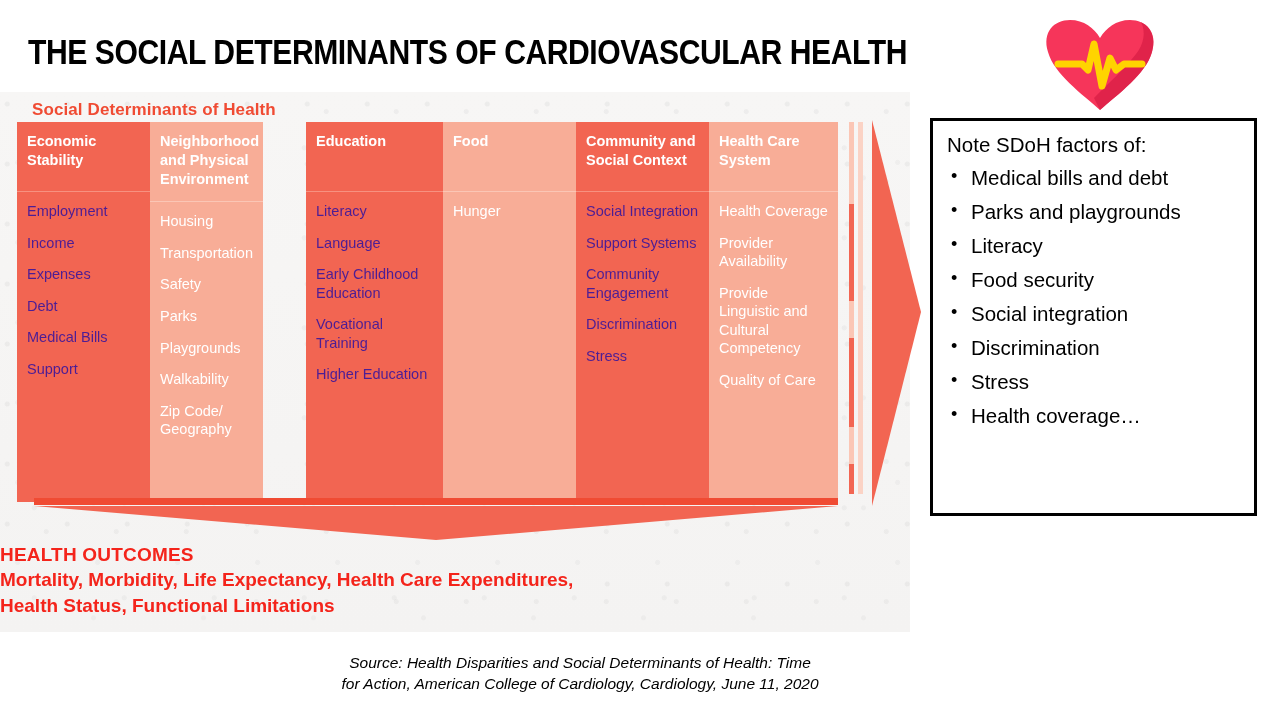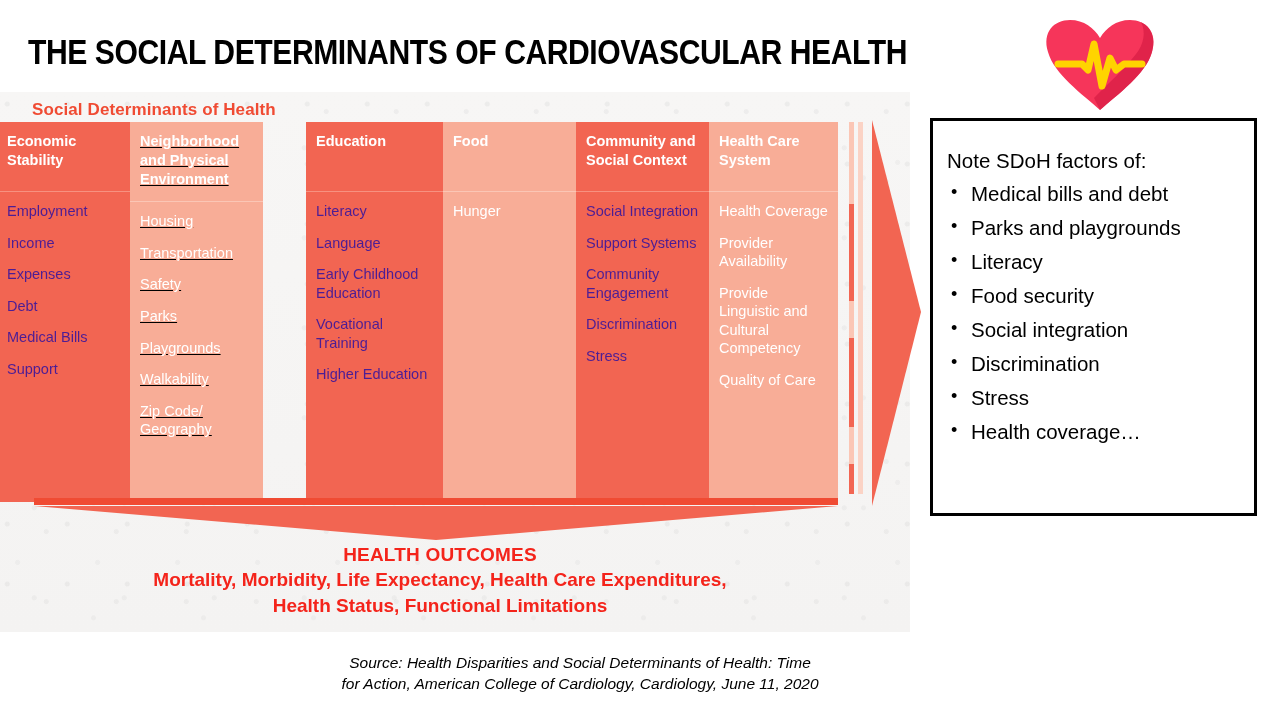--- a/index.html
+++ b/index.html
@@ -102,21 +102,21 @@
     color: #4c1d95;
     font-size: 14.5px;
     line-height: 1.28;
     margin-bottom: 13px;
     font-weight: 400;
   }
   .col.light .col-item { color: #ffffff; }
 
   
   .w1 { width: 133px; }
-  .w2 { width: 133px; text-decoration: underline; }
+  .w2 { width: 113px; }
   .w3 { width: 137px; margin-left: 43px; }
   .w4 { width: 133px; }
   .w5 { width: 133px; }
   .w6 { width: 129px; }
 
   
   .strip {
     position: absolute;
     top: 30px;
     width: 5px;
@@ -143,21 +143,21 @@
     border-left: 402px solid transparent;
     border-right: 402px solid transparent;
     border-top: 34px solid #F26552;
   }
 
   .outcomes {
     position: absolute;
     left: 0;
     top: 452px;
     width: 880px;
-    text-align: center;
+    text-align: left;
     color: #F4241B;
     font-family: "Liberation Sans Narrow", "Liberation Sans", sans-serif;
     font-weight: bold;
   }
   .outcomes-title { font-size: 19px; letter-spacing: 0.2px; }
   .outcomes-sub   { font-size: 19px; line-height: 1.28; margin-top: 2px; }
 
   
   .big-arrow {
     position: absolute;
@@ -169,21 +169,21 @@
 
   
   .note-box {
     position: absolute;
     left: 930px;
     top: 118px;
     width: 327px;
     height: 398px;
     background: #ffffff;
     border: 3px solid #000000;
-    padding: 28px 12px 10px 14px;
+    padding: 12px 12px 10px 14px;
   }
   .note-title {
     font-size: 20.5px;
     color: #000000;
     margin-bottom: 7px;
     line-height: 1.2;
   }
   .note-list { list-style: none; }
   .note-list li {
     display: flex;

